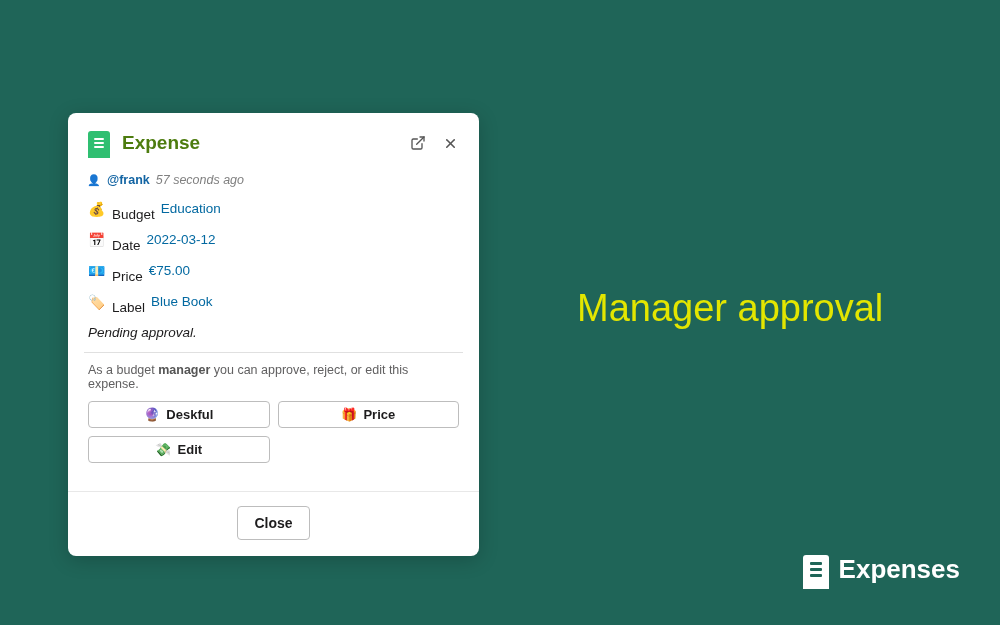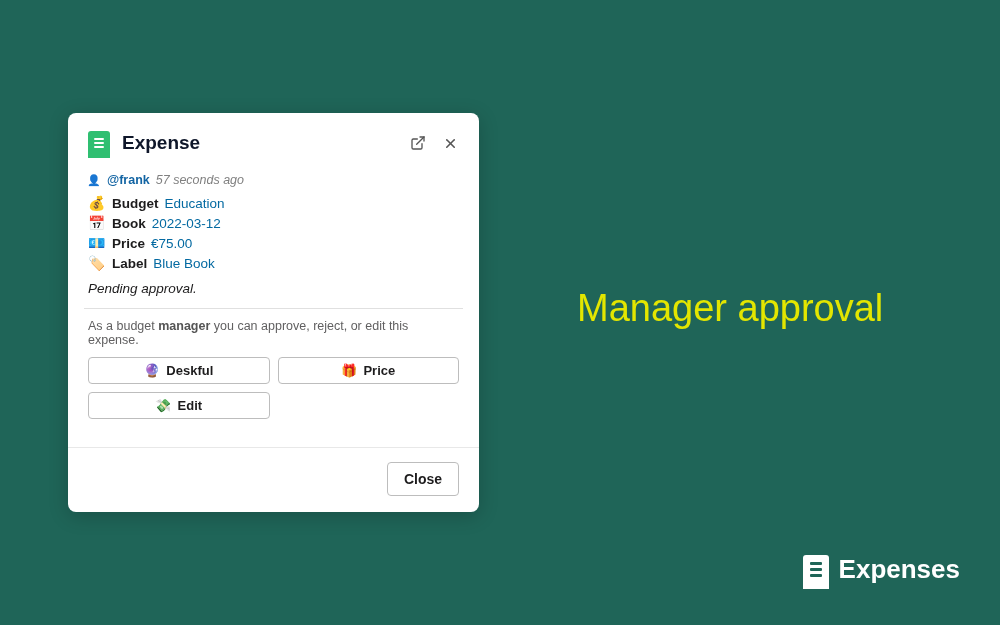--- a/index.html
+++ b/index.html
@@ -57,21 +57,21 @@
   .receipt-icon .bars span {
     display: block;
     width: 10px;
     height: 2px;
     background: #fff;
     border-radius: 1px;
   }
   .modal-title {
     font-size: 19px;
     font-weight: 800;
-    color: #0f172a;
+    color: #4d7c0f;
     flex: 1;
   }
   .header-actions {
     display: flex;
     gap: 14px;
     align-items: center;
   }
   .icon-btn {
     width: 18px;
     height: 18px;
@@ -110,22 +110,23 @@
     align-items: center;
     gap: 6px;
     margin-bottom: 4px;
     font-size: 13.5px;
   }
   .field-row .emoji {
     width: 18px;
     font-size: 14px;
   }
   .field-row .label {
-    font-weight: 700;
+    font-weight: 400;
     color: #1d1c1d;
+    margin-top: 12px;
   }
   .field-row .value {
     color: #0369a1;
   }
   .status {
     font-style: italic;
     font-size: 13.5px;
     color: #1d1c1d;
     margin-top: 10px;
     margin-bottom: 12px;
@@ -163,21 +164,21 @@
     align-items: center;
     justify-content: center;
     gap: 6px;
   }
   .action-btn .emoji { font-size: 13px; }
   .footer {
     border-top: 1px solid #e8e8e8;
     margin: 28px -20px 0 -20px;
     padding: 14px 20px 0 20px;
     display: flex;
-    justify-content: flex-end;
+    justify-content: center;
   }
   .close-btn {
     background: #fff;
     border: 1px solid #bdbdbd;
     border-radius: 4px;
     font-size: 14px;
     font-weight: 700;
     color: #1d1c1d;
     padding: 8px 16px;
     cursor: pointer;
@@ -311,21 +312,21 @@
     <span class="timestamp">57 seconds ago</span>
   </div>
 
   <div class="field-row">
     <span class="emoji">💰</span>
     <span class="label">Budget</span>
     <span class="value">Education</span>
   </div>
   <div class="field-row">
     <span class="emoji">📅</span>
-    <span class="label">Book</span>
+    <span class="label">Date</span>
     <span class="value">2022-03-12</span>
   </div>
   <div class="field-row">
     <span class="emoji">💶</span>
     <span class="label">Price</span>
     <span class="value">€75.00</span>
   </div>
   <div class="field-row">
     <span class="emoji">🏷️</span>
     <span class="label">Label</span>

